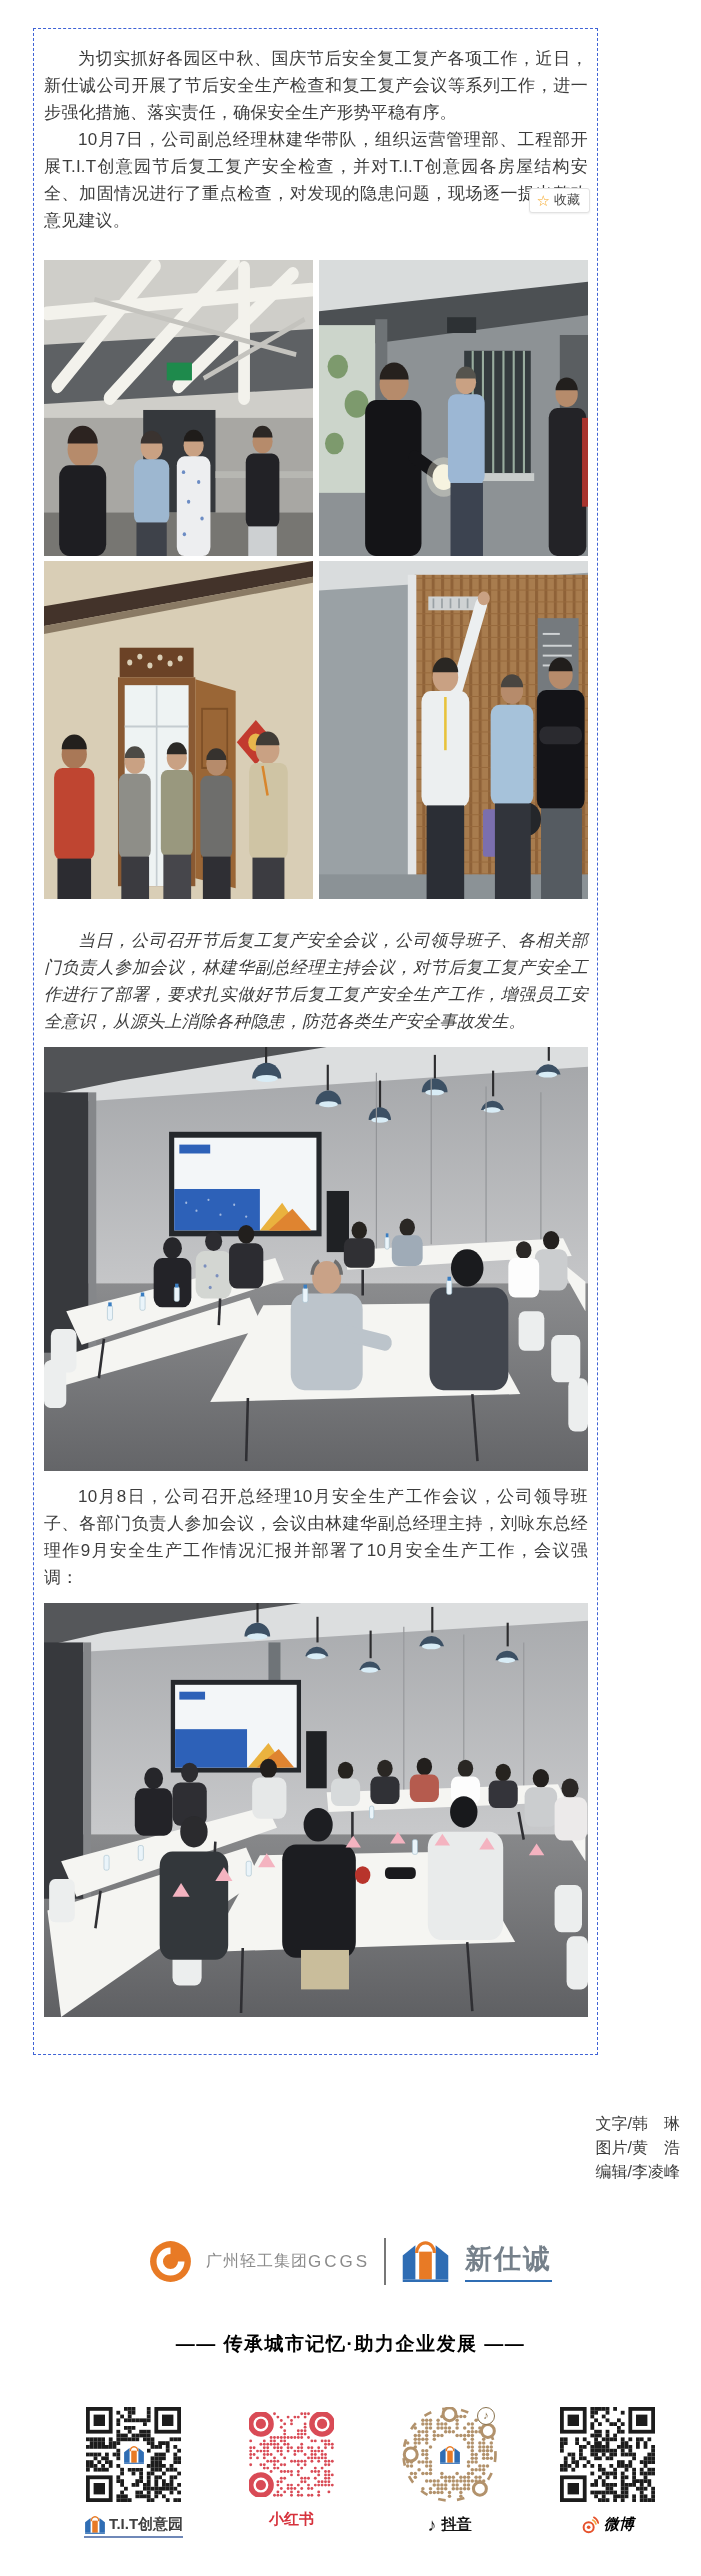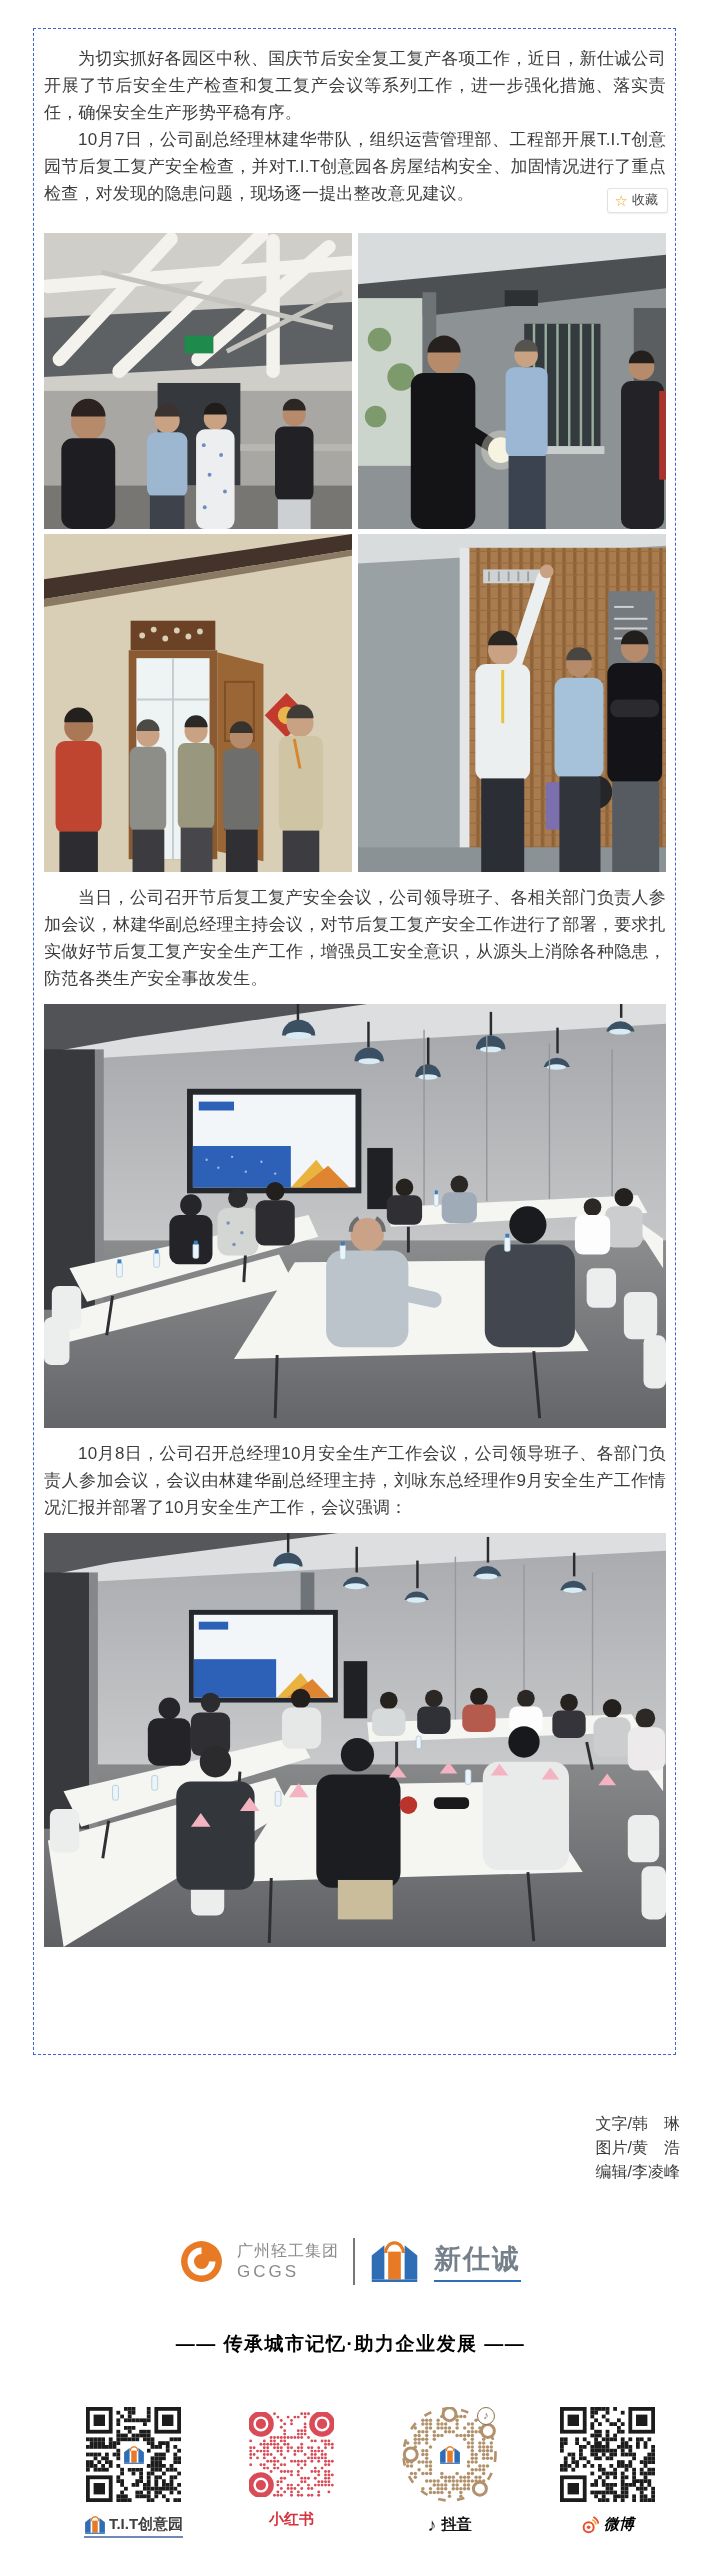--- a/index.html
+++ b/index.html
@@ -1,27 +1,27 @@
 <!DOCTYPE html>
 <html><head>
 <meta charset="utf-8">
 <style>
   html,body{margin:0;padding:0;}
   body{font-family:"Liberation Sans","DejaVu Sans",sans-serif;background:#ffffff;}
   .page{position:relative;width:701px;height:2576px;background:#fff;overflow:hidden;}
 
   
   .article-box{
-    position:absolute;left:33px;top:28px;width:643px;height:2027px;
+    position:absolute;left:33px;top:28px;width:565px;height:2027px;
     box-sizing:border-box;border:1px dashed #3f63d6;
     padding:16px 9px 0 10px;overflow:hidden;
   }
   .para{margin:0;font-size:17px;line-height:27px;color:#3c3c3c;
     text-align:justify;text-indent:2em;letter-spacing:0.2px;}
-  .mt12{margin-top:12px;}
+  .mt12{margin-top:28px;font-style:italic;}
   .mt14{margin-top:12px;}
   .para b{font-weight:700;color:#2e2e2e;}
 
   .fav-badge{
     position:absolute;top:159px;right:7px;
     display:flex;align-items:center;gap:4px;
     background:#fff;border:1px solid #e2e2e2;border-radius:3px;
     padding:2px 9px 3px 7px;font-size:13px;color:#474747;
     box-shadow:0 1px 2px rgba(0,0,0,.07);cursor:pointer;
   }
@@ -38,21 +38,21 @@
   .ph svg,.photo-wide svg{display:block;width:100%;height:100%;}
 
   
   .credits{position:absolute;top:2112px;right:21px;text-align:right;
     font-size:16px;line-height:24px;color:#3d3d3d;}
 
   
   .logo-row{position:absolute;top:2232px;left:0;width:701px;height:59px;
     display:flex;justify-content:center;align-items:center;gap:14px;}
   .gcgs-mark{width:43px;height:43px;display:inline-block;}
-  .gcgs-text{display:flex;flex-direction:column;justify-content:flex-start;line-height:1.25;}
+  .gcgs-text{display:flex;flex-direction:row;justify-content:flex-start;line-height:1.25;}
   .gcgs-cn{font-size:16px;color:#8a8a8a;letter-spacing:1px;}
   .gcgs-en{font-size:17px;color:#8a8a8a;letter-spacing:3px;}
   .logo-divider{width:2px;height:47px;background:#777;}
   .tit-mark-big{width:51px;height:45px;display:inline-block;}
   .xsc-text{font-size:27px;color:#75808a;font-weight:600;letter-spacing:2px;
     border-bottom:2px solid #2f6db4;padding-bottom:3px;}
 
   
   .slogan{position:absolute;top:2331px;left:0;width:701px;text-align:center;
     font-size:19px;font-weight:700;color:#000000;letter-spacing:1.5px;}

